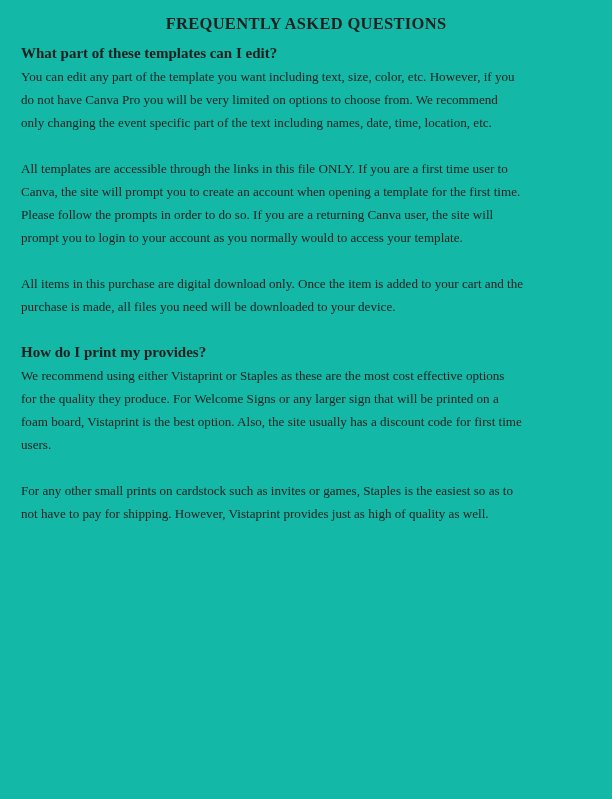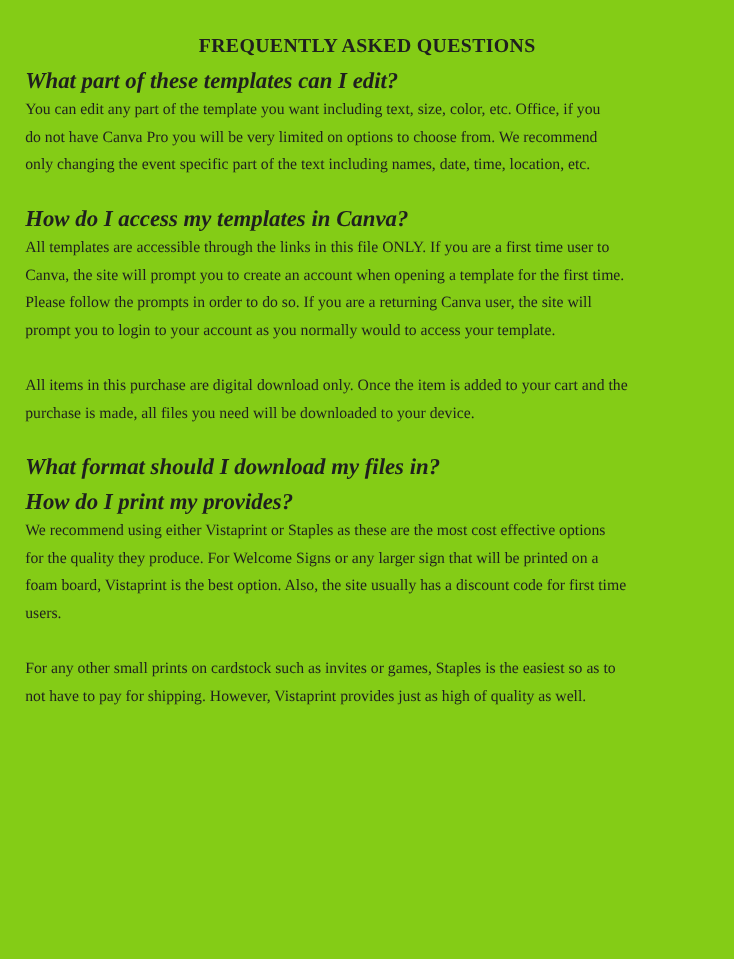--- a/index.html
+++ b/index.html
@@ -11,40 +11,39 @@
     height: 799px;
     background: #ffffff;
     color: #1f1f1f;
     font-family: "Liberation Serif", "DejaVu Serif", serif;
     overflow: hidden;
   }
   .page {
     box-sizing: border-box;
     width: 612px;
     height: 799px;
-    padding: 28px 21px 0 21px;
-    background: #84cc16;
+    padding: 14px 21px 0 21px;
+    background: #14b8a6;
   }
   .doc-title {
     font-size: 16.5px;
     font-weight: bold;
     text-align: center;
     line-height: 20px;
     letter-spacing: 0.3px;
     margin: 0 0 8px 0;
   }
   .faq-section {
     margin: 0;
   }
   .faq-question {
-    font-size: 19px;
+    font-size: 15px;
     font-weight: bold;
     line-height: 23px;
     margin: 6px 0 0 0;
-    font-style: italic;
   }
   .faq-section:first-of-type .faq-question {
     margin-top: 0;
   }
   .faq-paragraph {
     font-size: 13.1px;
     font-weight: normal;
     line-height: 23px;
     margin: 0 0 23px 0;
     white-space: pre-line;
@@ -55,37 +54,35 @@
 </style>
 </head>
 <body>
 
 <main class="page">
 
   <h1 class="doc-title">FREQUENTLY ASKED QUESTIONS</h1>
 
   <section class="faq-section">
     <h2 class="faq-question">What part of these templates can I edit?</h2>
-    <p class="faq-paragraph">You can edit any part of the template you want including text, size, color, etc. Office, if you
+    <p class="faq-paragraph">You can edit any part of the template you want including text, size, color, etc. However, if you
 do not have Canva Pro you will be very limited on options to choose from. We recommend
 only changing the event specific part of the text including names, date, time, location, etc.</p>
   </section>
 
   <section class="faq-section">
-    <h2 class="faq-question">How do I access my templates in Canva?</h2>
     <p class="faq-paragraph">All templates are accessible through the links in this file ONLY. If you are a first time user to
 Canva, the site will prompt you to create an account when opening a template for the first time.
 Please follow the prompts in order to do so. If you are a returning Canva user, the site will
 prompt you to login to your account as you normally would to access your template.</p>
     <p class="faq-paragraph">All items in this purchase are digital download only. Once the item is added to your cart and the
 purchase is made, all files you need will be downloaded to your device.</p>
   </section>
 
   <section class="faq-section">
-    <h2 class="faq-question">What format should I download my files in?</h2>
   </section>
 
   <section class="faq-section">
     <h2 class="faq-question">How do I print my provides?</h2>
     <p class="faq-paragraph">We recommend using either Vistaprint or Staples as these are the most cost effective options
 for the quality they produce. For Welcome Signs or any larger sign that will be printed on a
 foam board, Vistaprint is the best option. Also, the site usually has a discount code for first time
 users.</p>
     <p class="faq-paragraph">For any other small prints on cardstock such as invites or games, Staples is the easiest so as to
 not have to pay for shipping. However, Vistaprint provides just as high of quality as well.</p>

